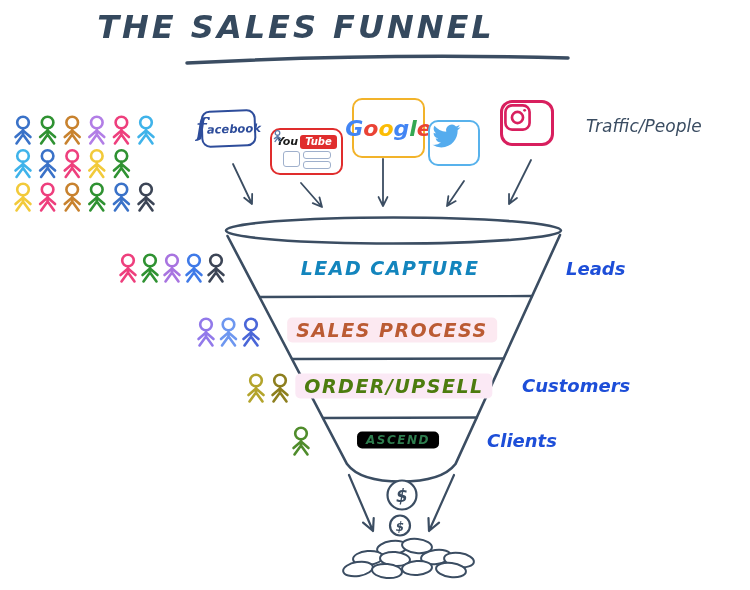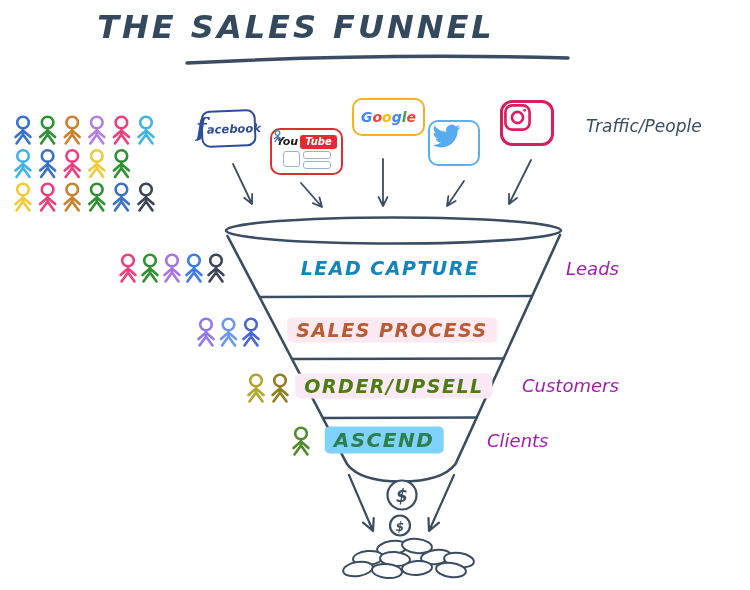--- a/index.html
+++ b/index.html
@@ -4,38 +4,38 @@
 <style>
   html,body{margin:0;padding:0;background:#fff;}
   .canvas{position:relative;width:750px;height:590px;background:#ffffff;overflow:hidden;
           font-family:"DejaVu Sans",sans-serif;}
   svg{position:absolute;left:0;top:0;}
   .title{position:absolute;left:0;top:8px;width:592px;text-align:center;
          font-size:32px;font-weight:bold;font-style:italic;letter-spacing:3px;color:#35495e;}
   .traffic{position:absolute;left:586px;top:116px;font-size:17px;font-style:italic;color:#3b4d62;white-space:nowrap;}
   .stage-label{position:absolute;transform:translate(-50%,-50%);font-weight:bold;font-style:italic;
          font-size:19px;letter-spacing:1.5px;white-space:nowrap;padding:1px 9px 2px;border-radius:5px;}
-  .side-label{position:absolute;font-style:italic;font-size:18px;color:#a21caf;white-space:nowrap;}
+  .side-label{position:absolute;font-style:italic;font-size:18px;color:#1d4ed8;white-space:nowrap;font-weight:bold;}
   .icon-card{position:absolute;background:#fff;display:flex;align-items:center;justify-content:center;box-sizing:border-box;}
   #card-facebook{left:201px;top:110px;width:55px;height:37px;border:2.5px solid #2e4d9b;border-radius:9px;
          transform:rotate(-2deg);color:#2e4d9b;}
   .fb-f{font-family:"DejaVu Serif",serif;font-size:25px;font-style:italic;font-weight:bold;line-height:1;margin-top:-5px;}
   .fb-rest{font-size:11.5px;font-weight:bold;font-style:italic;}
   #card-youtube{left:270px;top:128px;width:73px;height:47px;border:2.5px solid #e02d2d;border-radius:10px;
          flex-direction:column;gap:2px;}
   .yt-row1{display:flex;align-items:center;gap:2px;}
   .yt-you{font-size:11px;font-weight:bold;font-style:italic;color:#1a1a1a;}
   .yt-tube{font-size:10px;font-weight:bold;font-style:italic;color:#fff;background:#e02d2d;border-radius:3px;padding:1px 5px 2px;}
   .yt-row2{display:flex;gap:3px;align-items:stretch;}
   .yt-box{border:1.5px solid #9fb0cc;border-radius:3px;box-sizing:border-box;}
   .yt-person{width:17px;height:16px;display:flex;align-items:center;justify-content:center;}
   .yt-lines{display:flex;flex-direction:column;gap:2px;justify-content:center;}
   .yt-line{width:26px;height:6px;border:1.5px solid #9fb0cc;border-radius:3px;}
-  #card-google{left:352px;top:98px;width:73px;height:38px;border:2.5px solid #f2b32a;border-radius:10px;
-         font-size:14px;font-weight:bold;font-style:italic;}
+  #card-google{left:352px;top:98px;width:73px;height:60px;border:2.5px solid #f2b32a;border-radius:10px;
+         font-size:22px;font-weight:bold;font-style:italic;}
   #card-twitter{left:428px;top:120px;width:52px;height:46px;border:2.5px solid #58b2ec;border-radius:10px;}
   #card-instagram{left:500px;top:100px;width:54px;height:46px;border:3px solid #d81f5e;border-radius:12px;}
 </style>
 </head>
 <body>
 
 <div class="canvas">
 
   <svg id="art" width="750" height="590" viewBox="0 0 750 590">
 
@@ -267,18 +267,18 @@
     <svg width="29" height="29" viewBox="0 0 24 24">
       <rect x="2" y="2" width="20" height="20" rx="5.5" fill="none" stroke="#d81f5e" stroke-width="2.2"></rect>
       <circle cx="12" cy="12" r="4.6" fill="none" stroke="#d81f5e" stroke-width="2.2"></circle>
       <circle cx="17.9" cy="6.1" r="1.2" fill="#d81f5e"></circle>
     </svg>
   </div>
 
   <div class="stage-label" style="left: 392px; top: 330px; color: rgb(187, 91, 51); background-color: rgb(252, 233, 241);">SALES PROCESS</div>
   <div class="stage-label" style="left: 390px; top: 268px; color: rgb(19, 133, 189); background-color: transparent;">LEAD CAPTURE</div>
   <div class="stage-label" style="left: 394px; top: 386px; color: #4d7c0f; background-color: rgb(251, 233, 245);">ORDER/UPSELL</div>
-  <div class="stage-label" style="left: 384px; top: 440px; font-size: 20px; color: rgb(46, 125, 78); background-color: #7dd3fc;">ASCEND</div>
+  <div class="stage-label" style="left: 398px; top: 440px; font-size: 12px; color: rgb(46, 125, 78); background-color: #000000;">ASCEND</div>
 
   <div class="side-label" style="left:566px;top:258px;">Leads</div>
   <div class="side-label" style="left:522px;top:375px;">Customers</div>
   <div class="side-label" style="left:487px;top:430px;text-align:right;">Clients</div>
 </div>
 
 </body></html>

